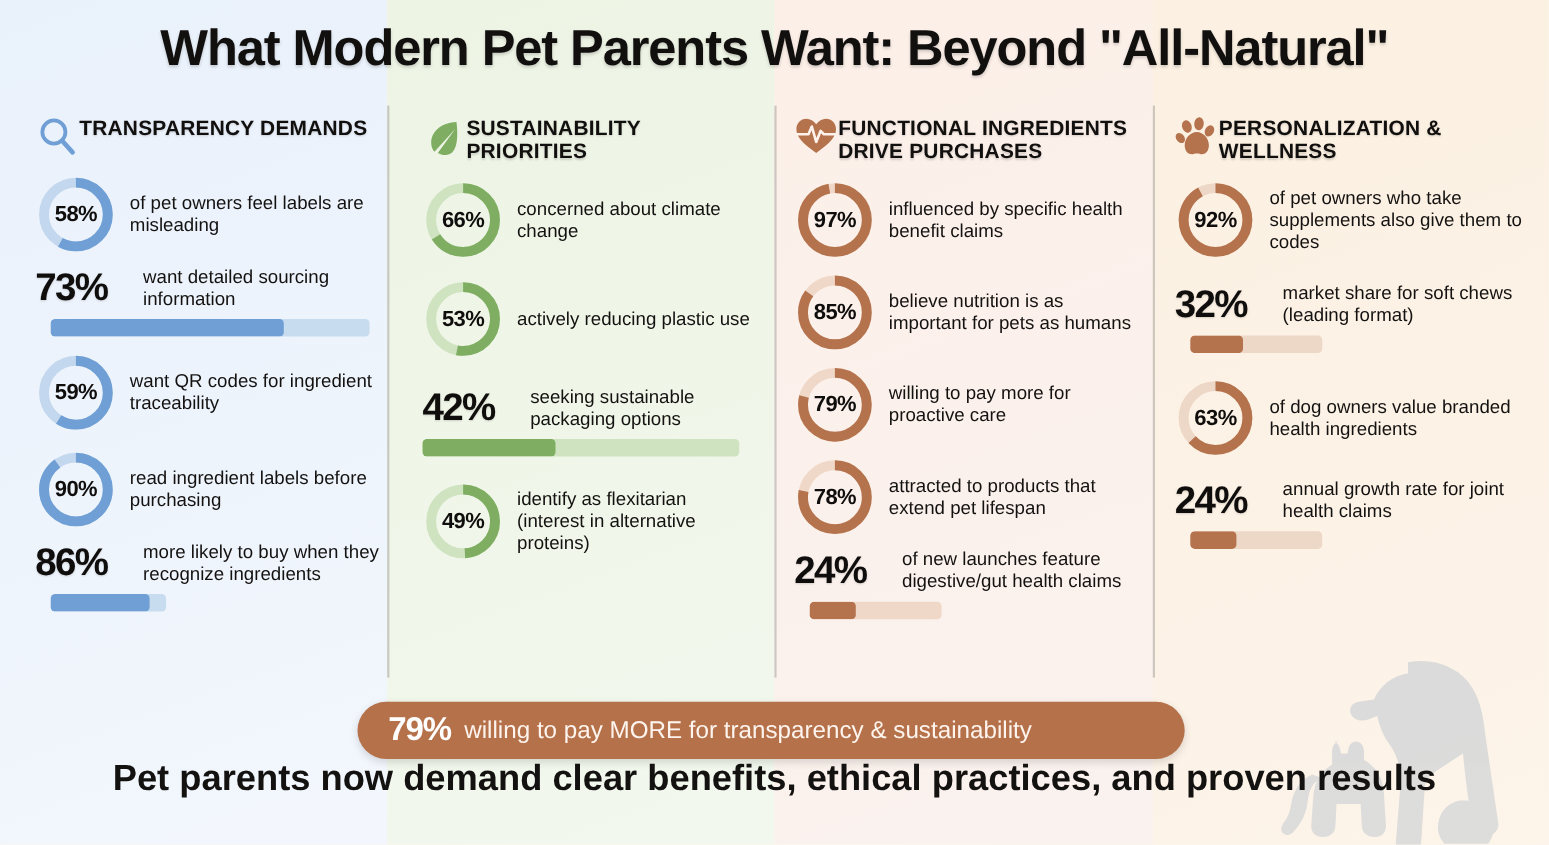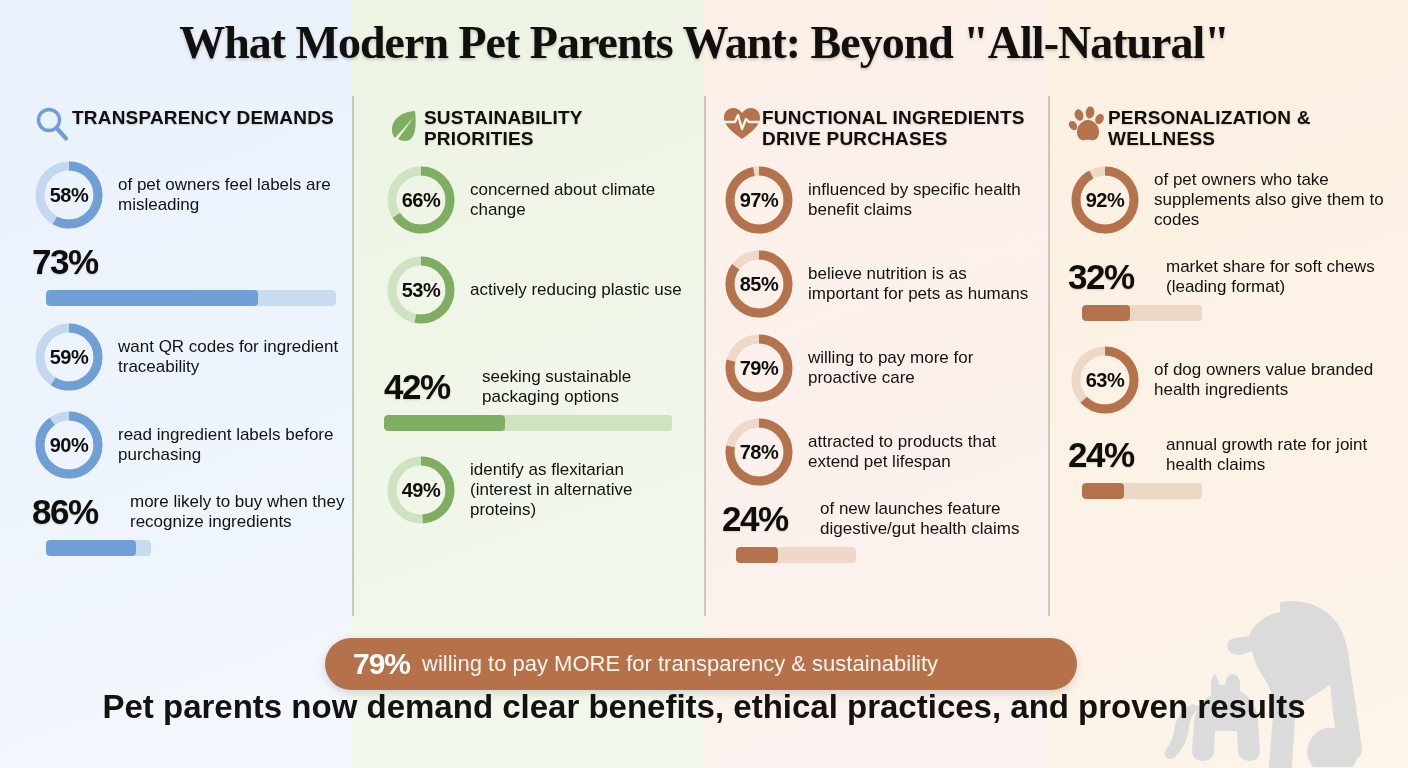--- a/index.html
+++ b/index.html
@@ -18,21 +18,21 @@
   .band.b4{left:1048px;width:360px;background:linear-gradient(160deg,#fbf0e1 0%,#fcf2e6 60%,#fdf4ea 100%);}
   .vdiv{position:absolute;top:96px;height:520px;width:2px;background:rgba(120,120,120,.35);}
 
   
   .pets{position:absolute;right:8px;bottom:0;width:270px;height:190px;opacity:.45;}
 
   
   .title{
     position:absolute;left:0;right:0;top:16px;text-align:center;
     font-size:46px;font-weight:bold;letter-spacing:-1px;color:#12100f;
-    font-family:Liberation Serif, serif;
+    font-family:Liberation Sans, sans-serif;
     text-shadow:0 2px 3px rgba(0,0,0,.18);
   }
 
   
   .col{position:absolute;top:104px;}
   .col.c1{left:32px;width:320px;}
   .col.c2{left:384px;width:300px;}
   .col.c3{left:722px;width:320px;}
   .col.c4{left:1068px;width:330px;}
 
@@ -115,20 +115,21 @@
           <circle cx="37" cy="37" r="29" fill="none" stroke="#c3d8ee" stroke-width="9"></circle>
           <circle cx="37" cy="37" r="29" fill="none" stroke="#6f9fd4" stroke-width="9" stroke-dasharray="105.7 76.5" stroke-linecap="butt" transform="rotate(-90 37 37)"></circle>
         </svg>
         <div class="rv">58%</div>
       </div>
       <div class="lbl">of pet owners feel labels are misleading</div>
     </div>
 
     <div class="stat">
       <div class="big">73%</div>
+      <div class="lbl">want detailed sourcing information</div>
     </div>
     <div class="barwrap" style="width:290px;background:#c8dcf0">
       <div class="fill" style="width:73%;background:#6f9fd4"></div>
     </div>
 
     <div class="stat">
       <div class="ring">
         <svg width="74" height="74" viewBox="0 0 74 74">
           <circle cx="37" cy="37" r="29" fill="none" stroke="#c3d8ee" stroke-width="9"></circle>
           <circle cx="37" cy="37" r="29" fill="none" stroke="#6f9fd4" stroke-width="9" stroke-dasharray="107.5 74.7" transform="rotate(-90 37 37)"></circle>
@@ -181,21 +182,21 @@
       <div class="ring">
         <svg width="74" height="74" viewBox="0 0 74 74">
           <circle cx="37" cy="37" r="29" fill="none" stroke="#cfe3c0" stroke-width="9"></circle>
           <circle cx="37" cy="37" r="29" fill="none" stroke="#7fae63" stroke-width="9" stroke-dasharray="96.6 85.6" transform="rotate(-90 37 37)"></circle>
         </svg>
         <div class="rv">53%</div>
       </div>
       <div class="lbl">actively reducing plastic use</div>
     </div>
 
-    <div class="stat" style="margin-top:40px">
+    <div class="stat" style="margin-top:24px">
       <div class="big">42%</div>
       <div class="lbl">seeking sustainable packaging options</div>
     </div>
     <div class="barwrap" style="width:288px;background:#cfe3c0;margin-left:0">
       <div class="fill" style="width:42%;background:#7fae63"></div>
     </div>
 
     <div class="stat" style="margin-top:22px">
       <div class="ring">
         <svg width="74" height="74" viewBox="0 0 74 74">

